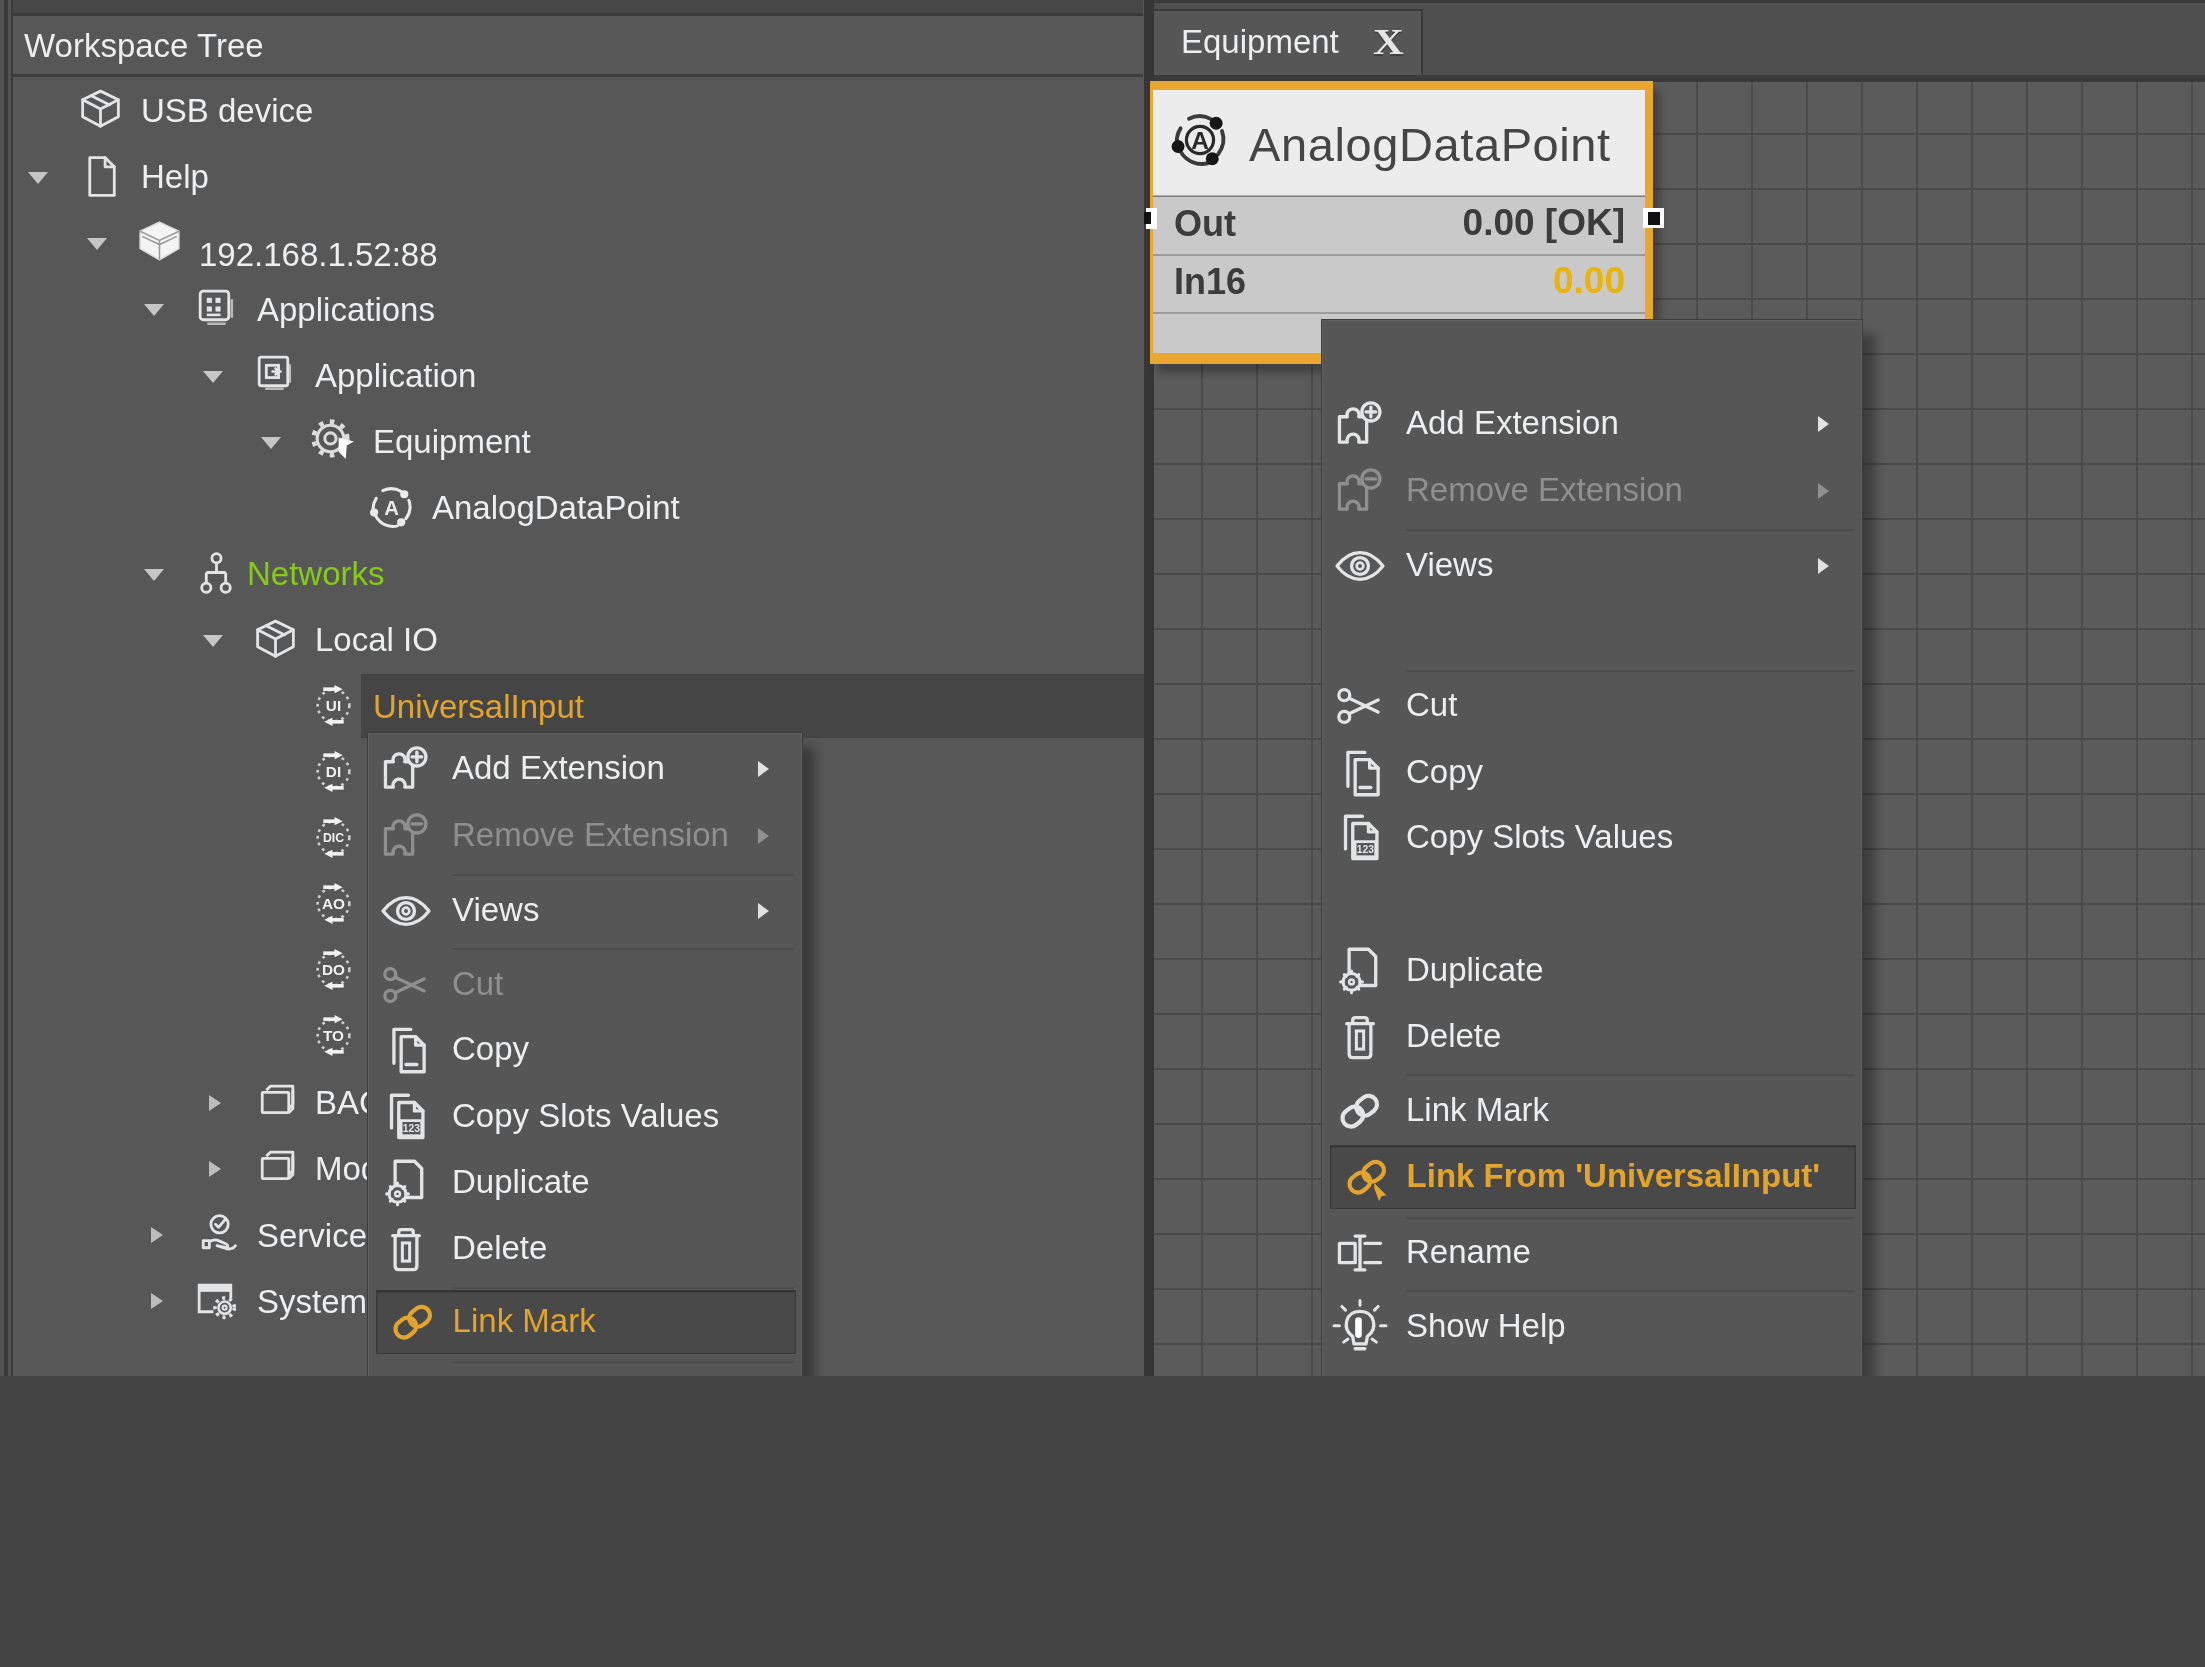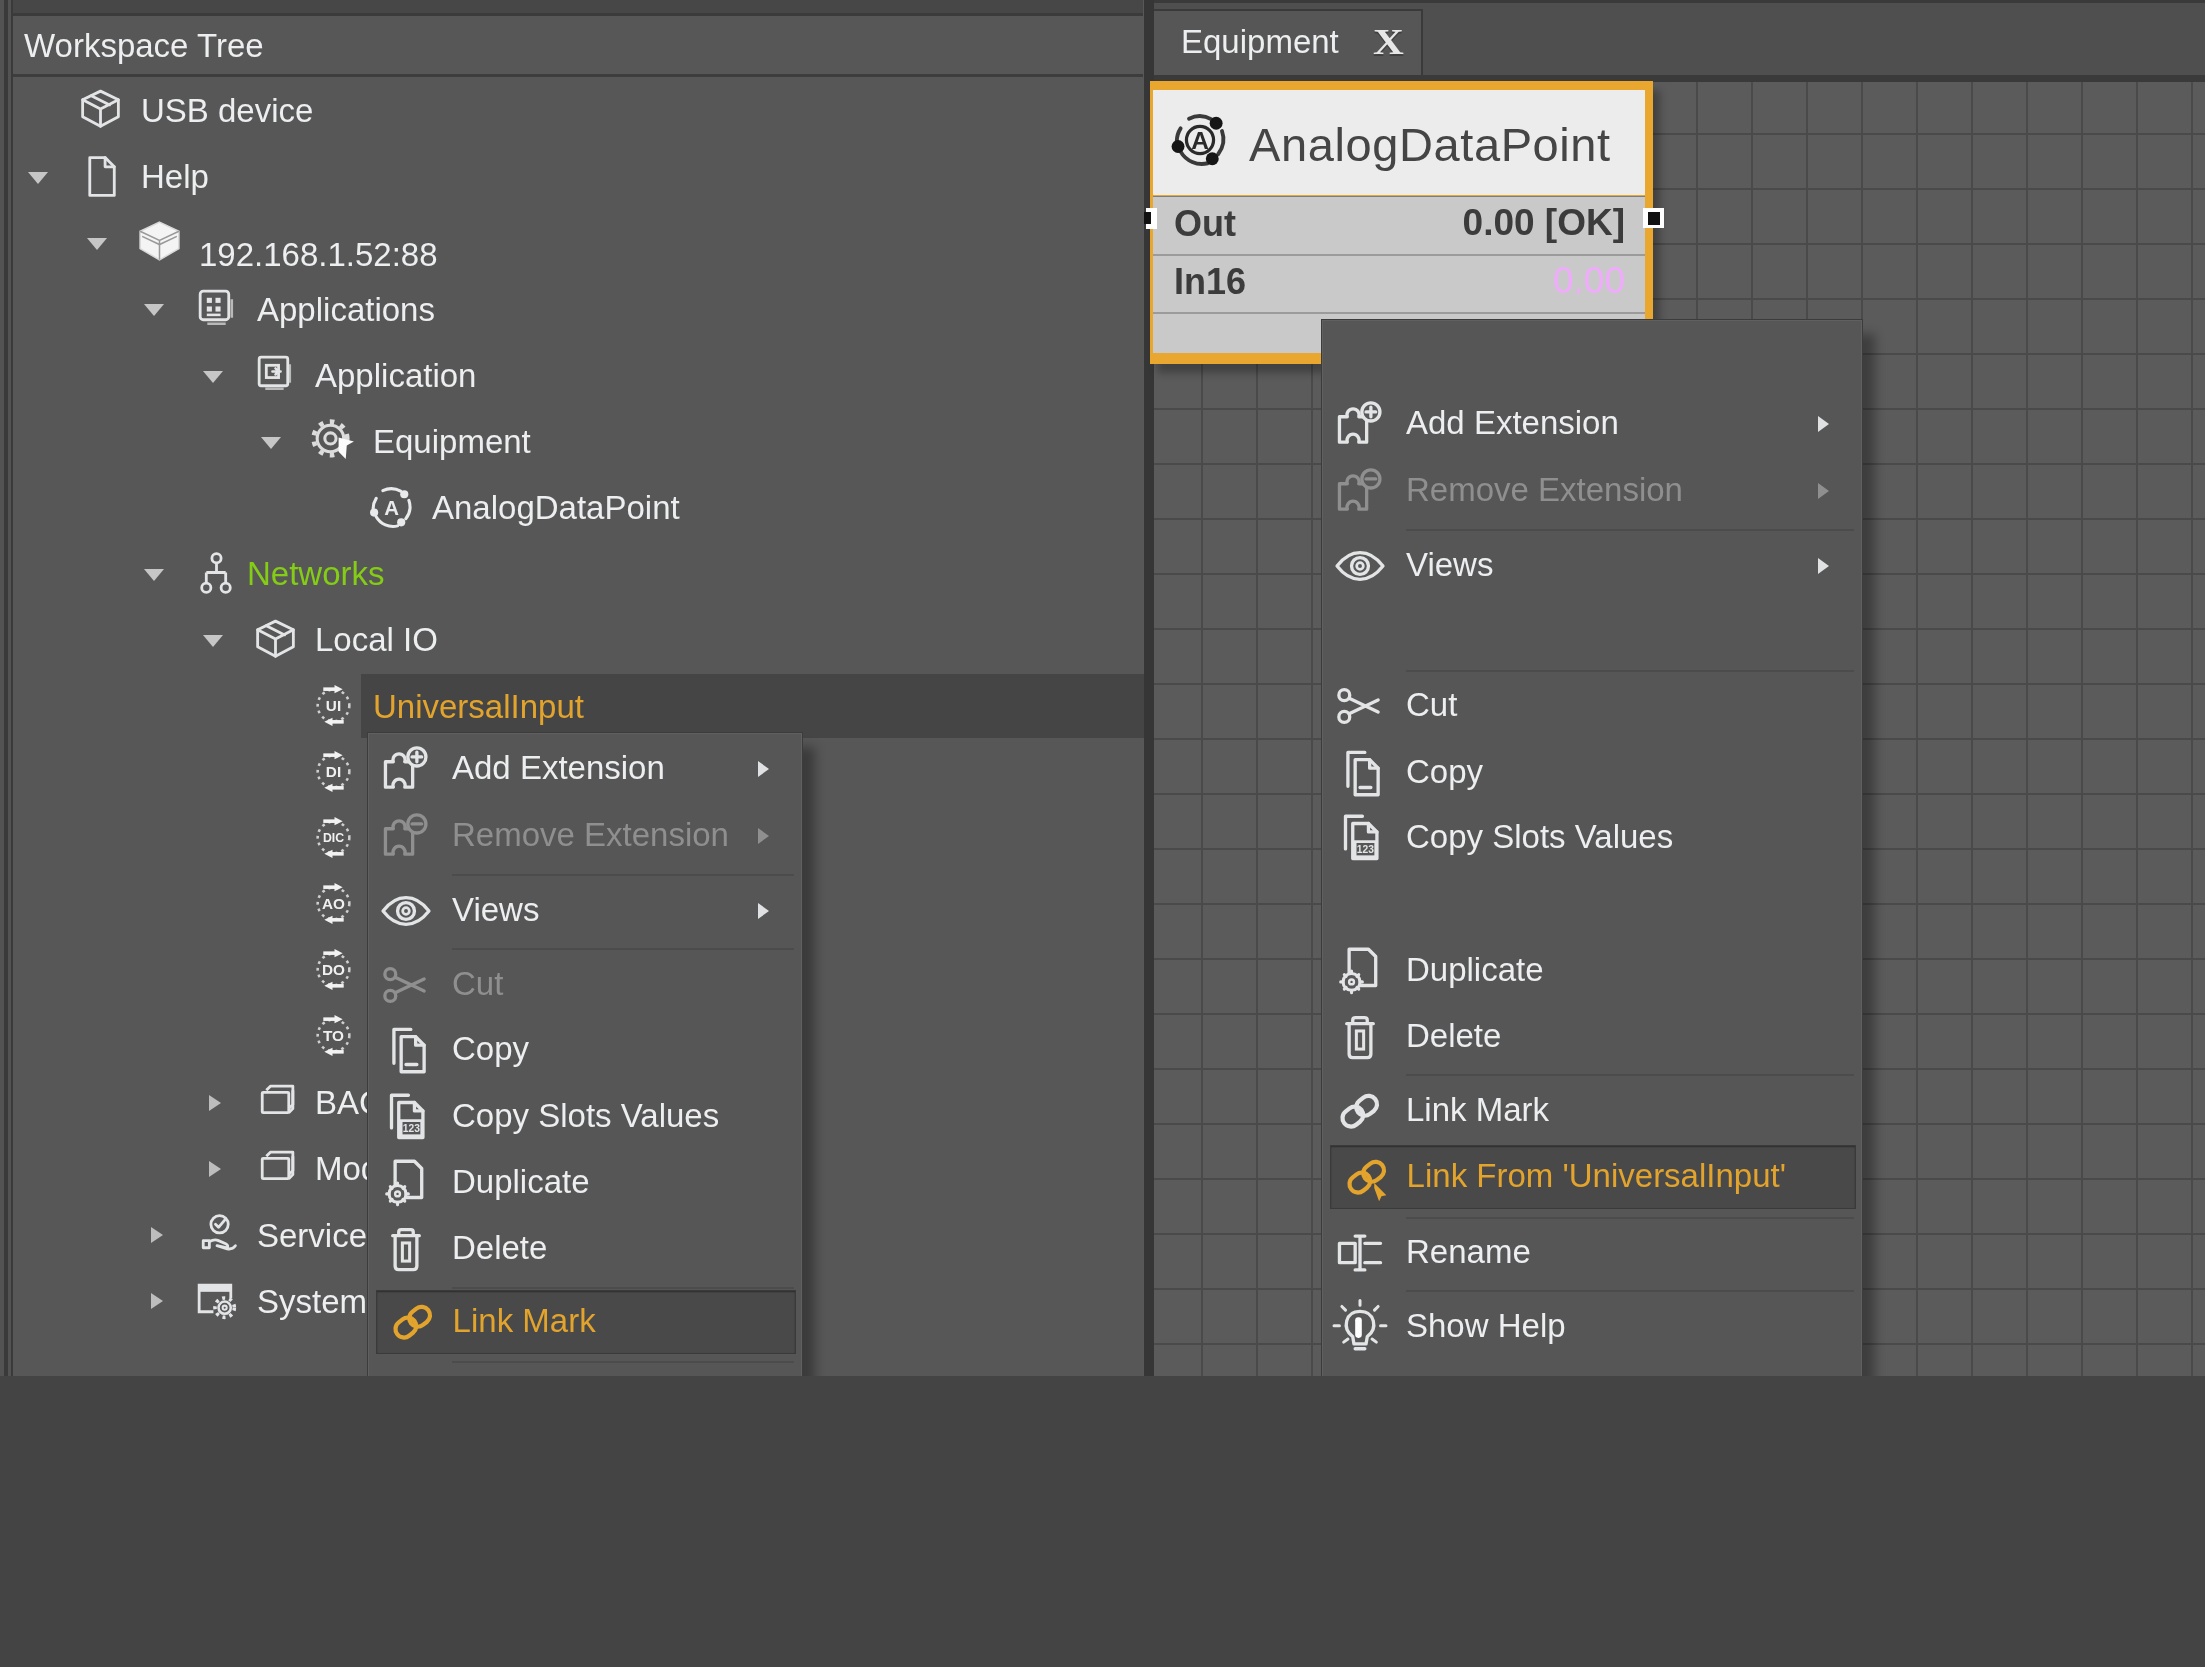--- a/index.html
+++ b/index.html
@@ -215,21 +215,21 @@
 <text x="48" y="62" font-family="Liberation Sans" font-size="38" font-weight="bold" fill="#2a2a2a" text-anchor="middle">A</text>
 <circle cx="48" cy="48" r="21" fill="none" stroke="#2a2a2a" stroke-width="5"></circle>
 </svg>
 <div class="abs" style="left:1249px;top:117px;font-size:47px;color:#454545;white-space:nowrap;letter-spacing:0.6px">AnalogDataPoint</div>
 <div class="abs" style="left:1153px;top:196px;width:492px;height:1.7px;background:#7d7d7d"></div>
 <div class="abs" style="left:1153px;top:197px;width:492px;height:156px;background:#c9c9c9"></div>
 <div class="abs" style="left:1174px;top:203px;font-size:36px;font-weight:bold;color:#3c3c3c">Out</div>
 <div class="abs" style="right:580px;top:202px;font-size:37px;font-weight:bold;color:#3c3c3c">0.00 [OK]</div>
 <div class="abs" style="left:1153px;top:254px;width:492px;height:1.7px;background:#9b9b9b"></div>
 <div class="abs" style="left:1174px;top:261px;font-size:36px;font-weight:bold;color:#3c3c3c">In16</div>
-<div class="abs" style="right:580px;top:260px;font-size:37px;font-weight:normal;color:#f0abfc">0.00</div>
+<div class="abs" style="right:580px;top:260px;font-size:37px;font-weight:bold;color:#eab308">0.00</div>
 <div class="abs" style="left:1153px;top:312px;width:492px;height:1.7px;background:#9b9b9b"></div>
 <div class="abs" style="left:1146px;top:208px;width:11px;height:21px;background:#fff"></div>
 <div class="abs" style="left:1144px;top:212px;width:6.6px;height:12px;background:#111"></div>
 <div class="abs" style="left:1643px;top:208px;width:21px;height:20px;background:#fff"></div>
 <div class="abs" style="left:1648px;top:212px;width:12px;height:13.2px;background:#111"></div>
 <div class="menu" style="left:368px;top:733px;width:432px;height:808px">
       <div class="mi" style="top:2.2px;">
         <svg style="position:absolute;left:7.7px;top:3.9px" width="58" height="58" viewBox="0 0 96 96">
 <path d="M14 36 h13 a10 10 0 1 1 19 0 h13 v42 h-13 a10 10 0 1 0 -19 0 h-13 z" fill="none" stroke="currentColor" stroke-width="5.5" stroke-linecap="round" stroke-linejoin="round"></path>
 <circle cx="66" cy="28" r="15" fill="#585858" stroke="currentColor" stroke-width="5.5"></circle>
@@ -414,21 +414,21 @@
       <div class="msep" style="top:753px"></div>
       <div class="mi" style="top:757px;">
         <svg style="position:absolute;left:7.7px;top:3.9px" width="58" height="58" viewBox="0 0 96 96">
 <g transform="rotate(-38 48 48)">
 <rect x="15" y="34" width="36" height="28" rx="14" fill="none" stroke="currentColor" stroke-width="7"></rect>
 <rect x="44" y="34" width="36" height="28" rx="14" fill="none" stroke="currentColor" stroke-width="7"></rect>
 </g>
         </svg>
         <div class="txt" style="left:83px">Link Mark</div>
       </div>
-      <div class="mi hl" style="top:824px;left:6.6px;width:auto;right:5.5px;height:62px;">
+      <div class="mi hl" style="top:824px;left:6.6px;width:auto;right:5.5px;height:62px;font-weight:bold;">
         <svg style="position:absolute;left:7.7px;top:1.7px" width="58" height="58" viewBox="0 0 96 96">
 <g transform="rotate(-38 48 48)">
 <rect x="15" y="34" width="36" height="28" rx="14" fill="none" stroke="currentColor" stroke-width="7"></rect>
 <rect x="44" y="34" width="36" height="28" rx="14" fill="none" stroke="currentColor" stroke-width="7"></rect>
 </g>
           <path d="M58 62 l20 20 -8 2 -4 8 -8 -22 z" fill="currentColor" transform="translate(2 -4)"></path>
         </svg>
         <div class="txt" style="left:76px">Link From 'UniversalInput'</div>
       </div>
       <div class="msep" style="top:896px"></div>

